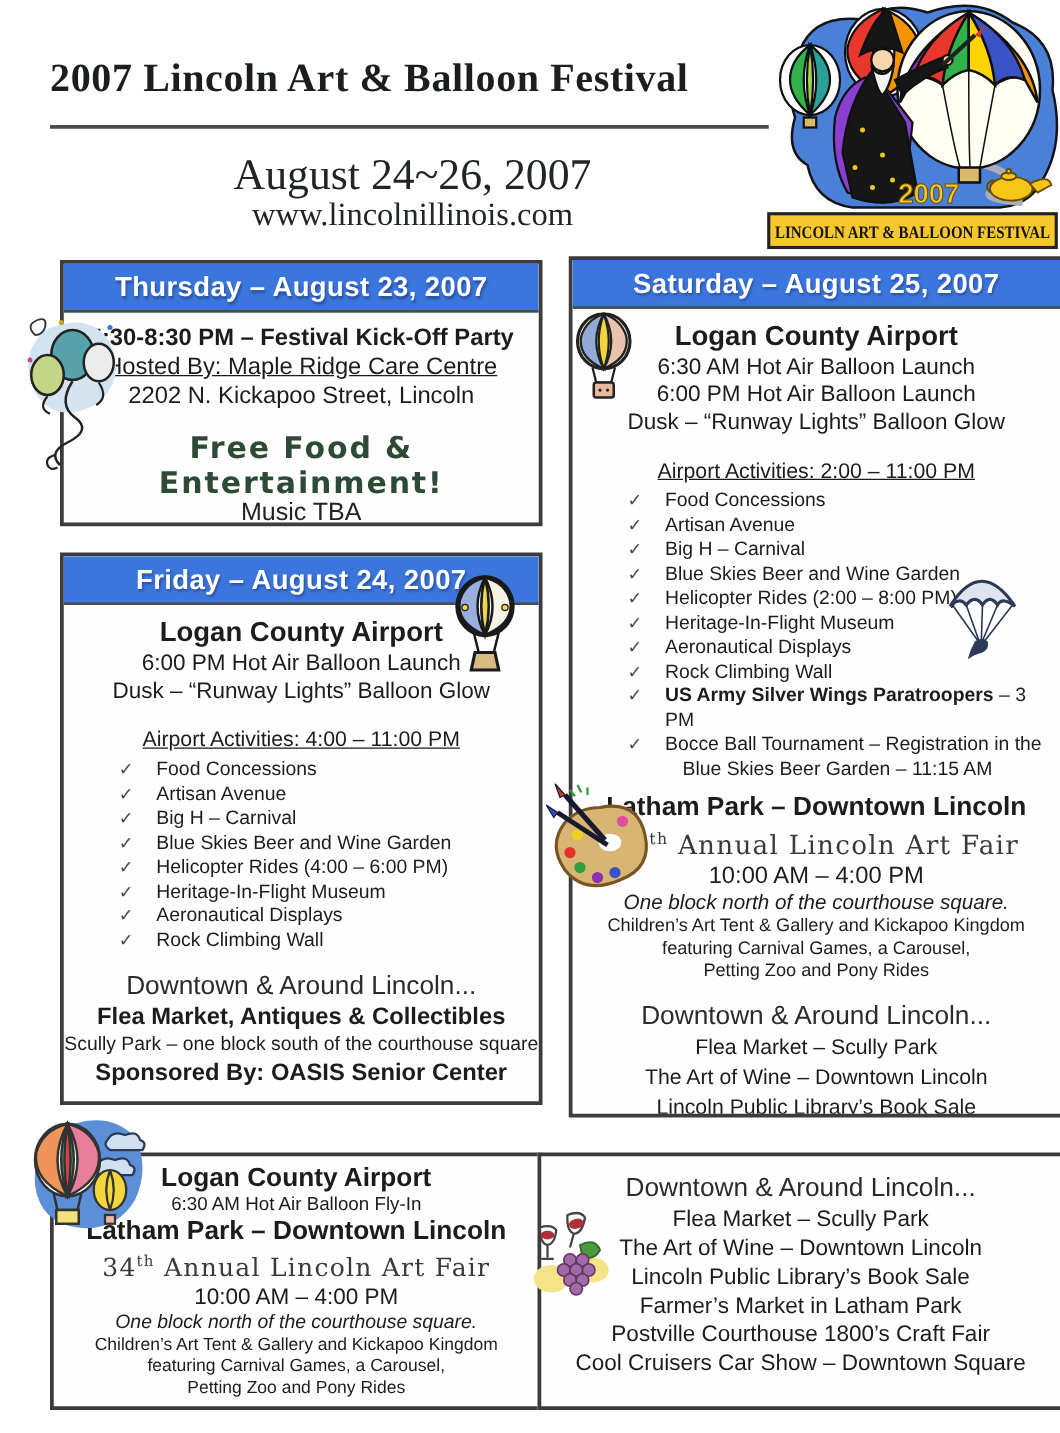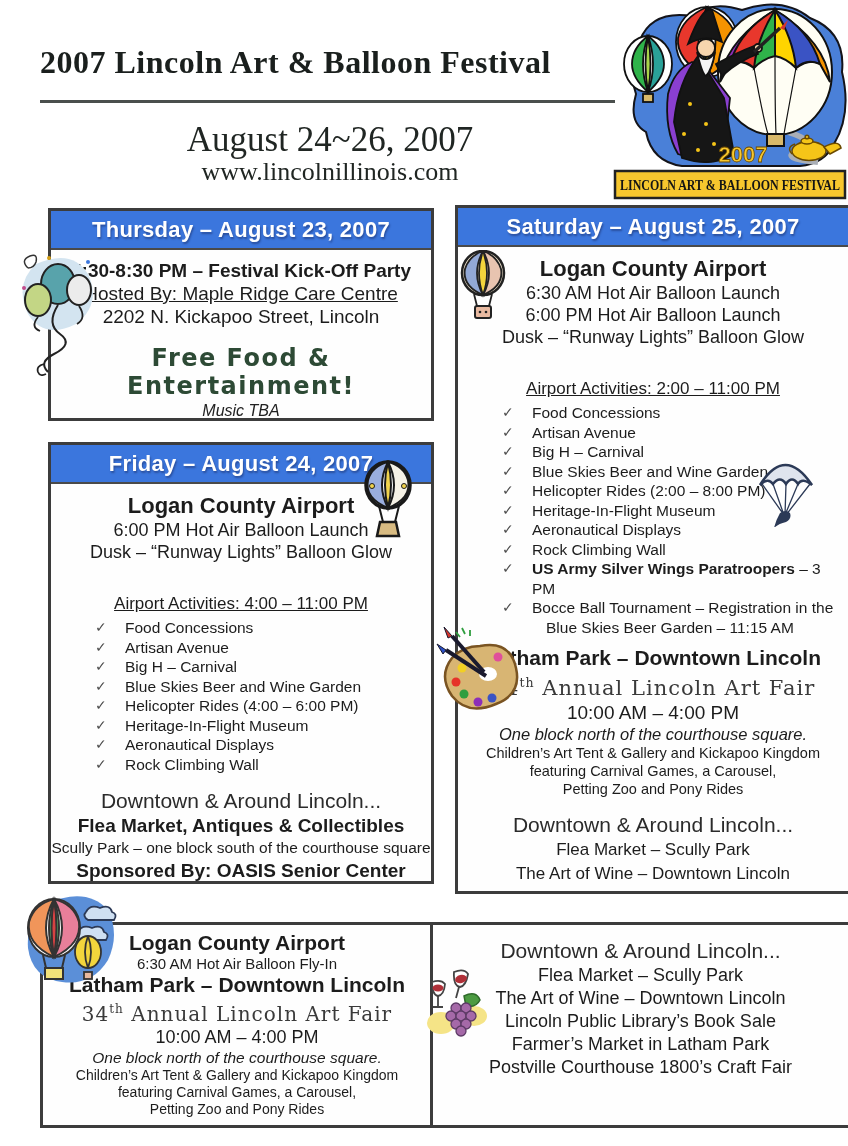--- a/index.html
+++ b/index.html
@@ -32,26 +32,26 @@
   .sun-right{left:430px;top:922px;width:415px;height:200px;}
 
   .center{text-align:center;}
 
   
   .kickoff{margin-top:9px;font-size:19px;font-weight:700;line-height:23px;}
   .hosted{font-size:19px;line-height:23px;text-decoration:underline;}
   .address{font-size:19px;line-height:23px;}
   .freefood{margin-top:16px;font-size:24px;font-weight:800;letter-spacing:1.5px;color:#2d4a35;
             font-family:"DejaVu Sans",sans-serif;}
-  .music{font-style:italic;font-size:16px;line-height:21px;color:#222;}
+  .music{font-size:20px;line-height:21px;color:#222;}
 
   
   .venue{margin-top:9px;font-size:22px;font-weight:700;line-height:26px;}
   .airline{font-size:18px;line-height:22px;}
-  .act-title{margin-top:29px;font-size:17px;text-decoration:underline;line-height:24px;}
+  .act-title{margin-top:17px;font-size:17px;text-decoration:underline;line-height:24px;}
   .checklist{width:fit-content;margin:2px 0 0 44px;text-align:left;}
   .check-item{display:flex;align-items:flex-start;font-size:15.5px;line-height:19.5px;}
   .check{width:30px;flex:none;color:#4d4d4d;font-size:14px;}
   .check-text .cont-line{display:block;padding-left:14px;}
   .check-text b{font-weight:700;}
 
   .downtown-title{font-size:21px;line-height:26px;color:#2b2b2b;margin-top:14px;}
   .flea{font-size:19px;font-weight:700;line-height:24px;}
   .scully{font-size:15.5px;line-height:20px;}
   .sponsor{font-size:19px;font-weight:700;line-height:25px;}
@@ -368,20 +368,21 @@
 
   <div class="abs daybox sun-right center">
     <div class="sun-dt-title">Downtown &amp; Around Lincoln...</div>
     <div>
 
     <div class="sun-dtline">Flea Market – Scully Park</div>
         <div class="sun-dtline">The Art of Wine – Downtown Lincoln</div>
         <div class="sun-dtline">Lincoln Public Library’s Book Sale</div>
         <div class="sun-dtline">Farmer’s Market in Latham Park</div>
         <div class="sun-dtline">Postville Courthouse 1800’s Craft Fair</div>
+        <div class="sun-dtline">Cool Cruisers Car Show – Downtown Square</div>
       </div>
   </div>
 
   <svg class="abs" style="left:16px;top:890px" width="104" height="102" viewBox="0 0 104 102">
     <path d="M30,14 Q70,-4 92,20 Q104,44 92,70 Q76,96 46,92 Q16,88 12,58 Q10,28 30,14Z" fill="#5b8fd8"></path>
     <path d="M70,22 q4,-8 14,-4 q10,-4 12,4 q6,2 2,8 l-26,0 q-6,-4 -2,-8" fill="#cfe0f2" stroke="#2c3a57" stroke-width="1.8"></path>
     <path d="M62,42 q4,-8 14,-4 q10,-4 12,4 q6,2 2,8 l-26,0 q-6,-4 -2,-8" fill="#cfe0f2" stroke="#2c3a57" stroke-width="1.8"></path>
     <g stroke="#333" stroke-width="2">
       <ellipse cx="38" cy="38" rx="26" ry="29" fill="#fff"></ellipse>
       <path d="M38,9 Q22,38 38,67 Q10,54 13,32 Q18,14 38,9Z" fill="#f0955a"></path>

